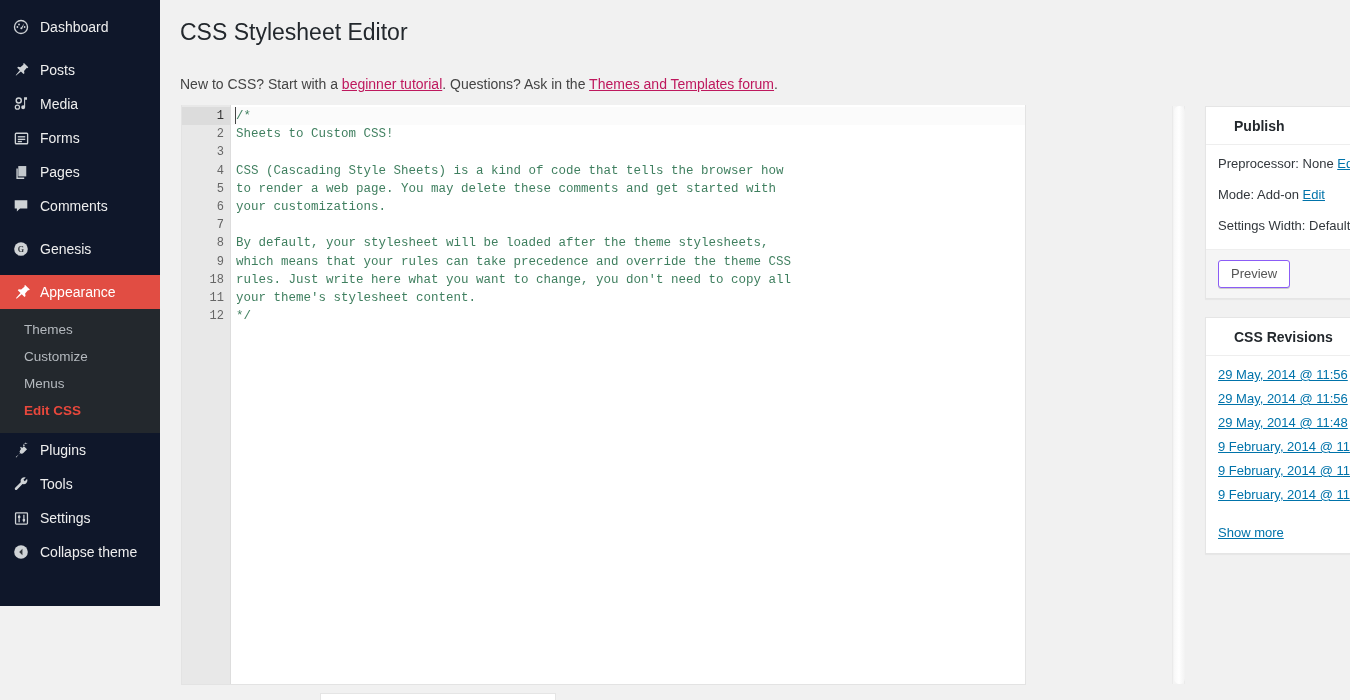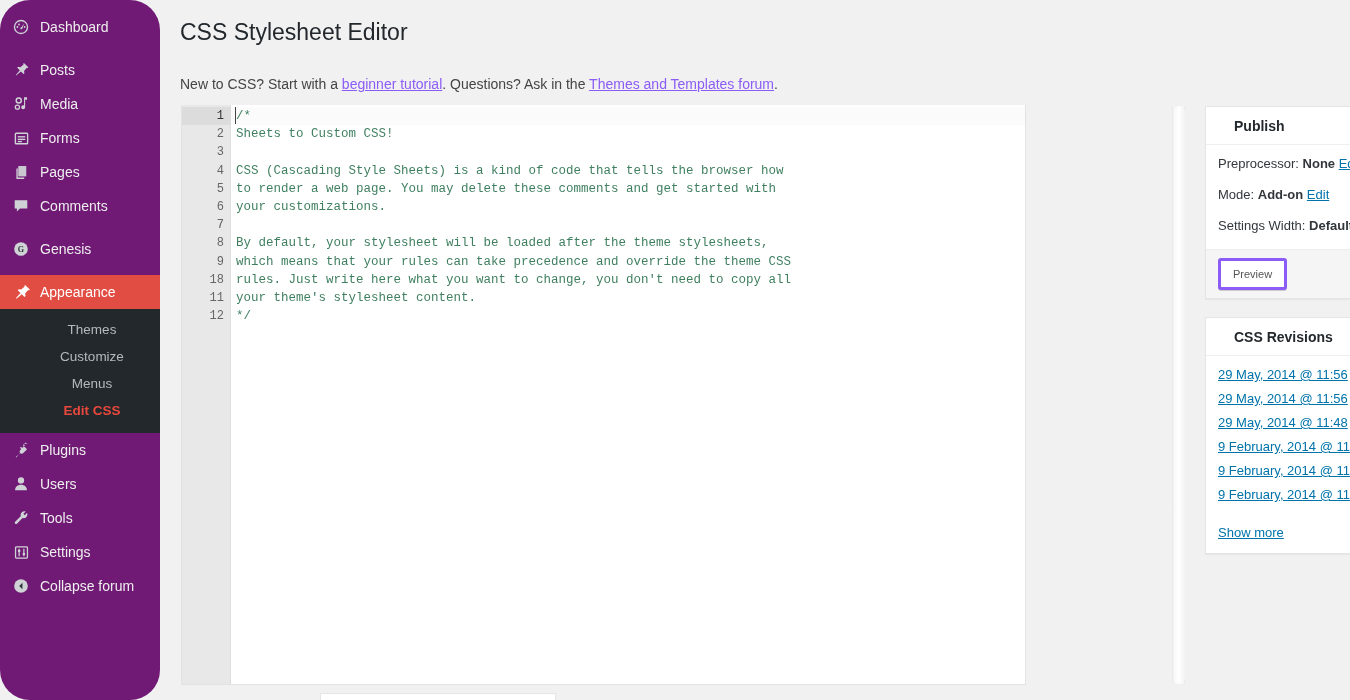--- a/index.html
+++ b/index.html
@@ -10,25 +10,24 @@
     background: #f1f1f1;
     font-family: "Liberation Sans", sans-serif;
     -webkit-font-smoothing: antialiased;
   }
 
   #app { position: relative; width: 1350px; height: 700px; }
 
   
   #sidebar {
     position: absolute; left: 0; top: 0;
-    width: 160px; height: 700px;
-    background: #701a75;
+    width: 160px; height: 606px;
+    background: #0f172a;
     color: #eee;
     font-size: 14px;
-    border-radius: 30px;
   }
   .menu-item {
     position: relative;
     display: flex; align-items: center;
     height: 34px;
     padding-left: 11px;
     color: #eee;
     cursor: pointer;
   }
   .menu-item.first { margin-top: 10px; }
@@ -60,21 +59,20 @@
     background: #23282d;
     padding: 7px 0 9px 0;
   }
   .sub-item {
     display: block;
     padding: 5px 0 5px 24px;
     font-size: 13.5px;
     color: #b4b9be;
     cursor: pointer;
     line-height: 17px;
-    text-align: center;
   }
   .sub-item.current { color: #e8483c; font-weight: bold; }
 
   
   #main {
     position: absolute; left: 160px; top: 0;
     width: 1190px; height: 700px;
     background: #f1f1f1;
   }
   #page-title {
@@ -82,21 +80,21 @@
     font-size: 23px; font-weight: normal;
     color: #23282d;
     margin: 0;
     line-height: 34px;
   }
   #intro {
     position: absolute; left: 20px; top: 74px;
     font-size: 14px; color: #444;
     line-height: 20px;
   }
-  #intro a { color: #8b5cf6; text-decoration: underline; }
+  #intro a { color: #be185d; text-decoration: underline; }
 
   
   #editor-wrap {
     position: absolute; left: 21px; top: 105px;
     width: 845px; height: 580px;
     background: #fff;
     border: 1px solid #e3e3e3;
     border-top: none;
     overflow: hidden;
     display: flex;
@@ -176,36 +174,36 @@
     padding: 0 12px;
   }
   .mb-title { font-size: 14px; font-weight: bold; color: #23282d; padding-left: 16px; }
   .mb-body { padding: 10px 12px 12px 12px; }
   .mb-row {
     font-size: 13px; color: #32373c;
     line-height: 18px;
     margin-bottom: 13px;
   }
   .mb-row:last-child { margin-bottom: 2px; }
-  .mb-row b { font-weight: bold; }
+  .mb-row b { font-weight: normal; }
   .mb-row a, .mb-body a { color: #0073aa; text-decoration: underline; }
   .mb-footer {
     border-top: 1px solid #eee;
     background: #f5f5f5;
     padding: 9px 12px;
     display: flex; align-items: center; justify-content: space-between;
     height: 49px;
   }
   .btn-secondary {
     display: inline-block;
     padding: 5px 12px;
-    font-size: 11px;
+    font-size: 13px;
     color: #555;
     background: #fff;
-    border: 3px solid #8b5cf6;
+    border: 1px solid #8b5cf6;
     border-radius: 3px;
     box-shadow: 0 1px 0 #ccc;
     cursor: pointer;
     line-height: 16px;
   }
 
   #publish-box { left: 1045px; top: 106px; }
   #revisions-box { left: 1045px; top: 317px; }
 
   .rev-item {
@@ -324,29 +322,20 @@
 
     <div class="menu-item">
       <span class="mi-icon">
         <svg width="18" height="18" viewBox="0 0 20 20" fill="currentColor">
             <path d="M16.4 2.6l-1 1-1.3-1.3-1.1 1.1 1.3 1.3-3 3-1.3-1.3-1.1 1.1 1.3 1.3-.8.8a3.2 3.2 0 00-.3 4.1l-5 4 .7.7 4-5a3.2 3.2 0 004.1-.3l3.8-3.8-4.6-4.6 3-3 1.3 1.3 1.1-1.1z"></path>
           </svg>
       </span>
       <span class="mi-label">Plugins</span>
     </div>
 
-    <div class="menu-item">
-      <span class="mi-icon">
-        <svg width="18" height="18" viewBox="0 0 20 20" fill="currentColor">
-            <circle cx="10" cy="6" r="3.5"></circle>
-            <path d="M3.4 17c0-3.9 2.9-6.2 6.6-6.2s6.6 2.3 6.6 6.2z"></path>
-          </svg>
-      </span>
-      <span class="mi-label">Users</span>
-    </div>
 
     <div class="menu-item">
       <span class="mi-icon">
         <svg width="18" height="18" viewBox="0 0 20 20" fill="currentColor">
             <path d="M16.8 4.3l-2.6 2.6-1.5-1.5 2.6-2.6a4.3 4.3 0 00-5.6 5.3l-6.2 6.2a1.4 1.4 0 002 2l6.2-6.2a4.3 4.3 0 005.1-5.8z"></path>
           </svg>
       </span>
       <span class="mi-label">Tools</span>
     </div>
 
@@ -363,21 +352,21 @@
       <span class="mi-label">Settings</span>
     </div>
 
     <div class="menu-item">
       <span class="mi-icon">
         <svg width="18" height="18" viewBox="0 0 20 20">
             <circle cx="10" cy="10" r="7.6" fill="currentColor"></circle>
             <path d="M11.6 6.4L8 10l3.6 3.6z" fill="#32373c"></path>
           </svg>
       </span>
-      <span class="mi-label">Collapse forum</span>
+      <span class="mi-label">Collapse theme</span>
     </div>
 
   </nav>
 
   <div id="main">
 
     <h1 id="page-title">CSS Stylesheet Editor</h1>
 
     <div id="intro"><span>New to CSS? Start with a </span><a href="#">beginner tutorial</a><span>. Questions? Ask in the </span><a href="#">Themes and Templates forum</a><span>.</span></div>
 

